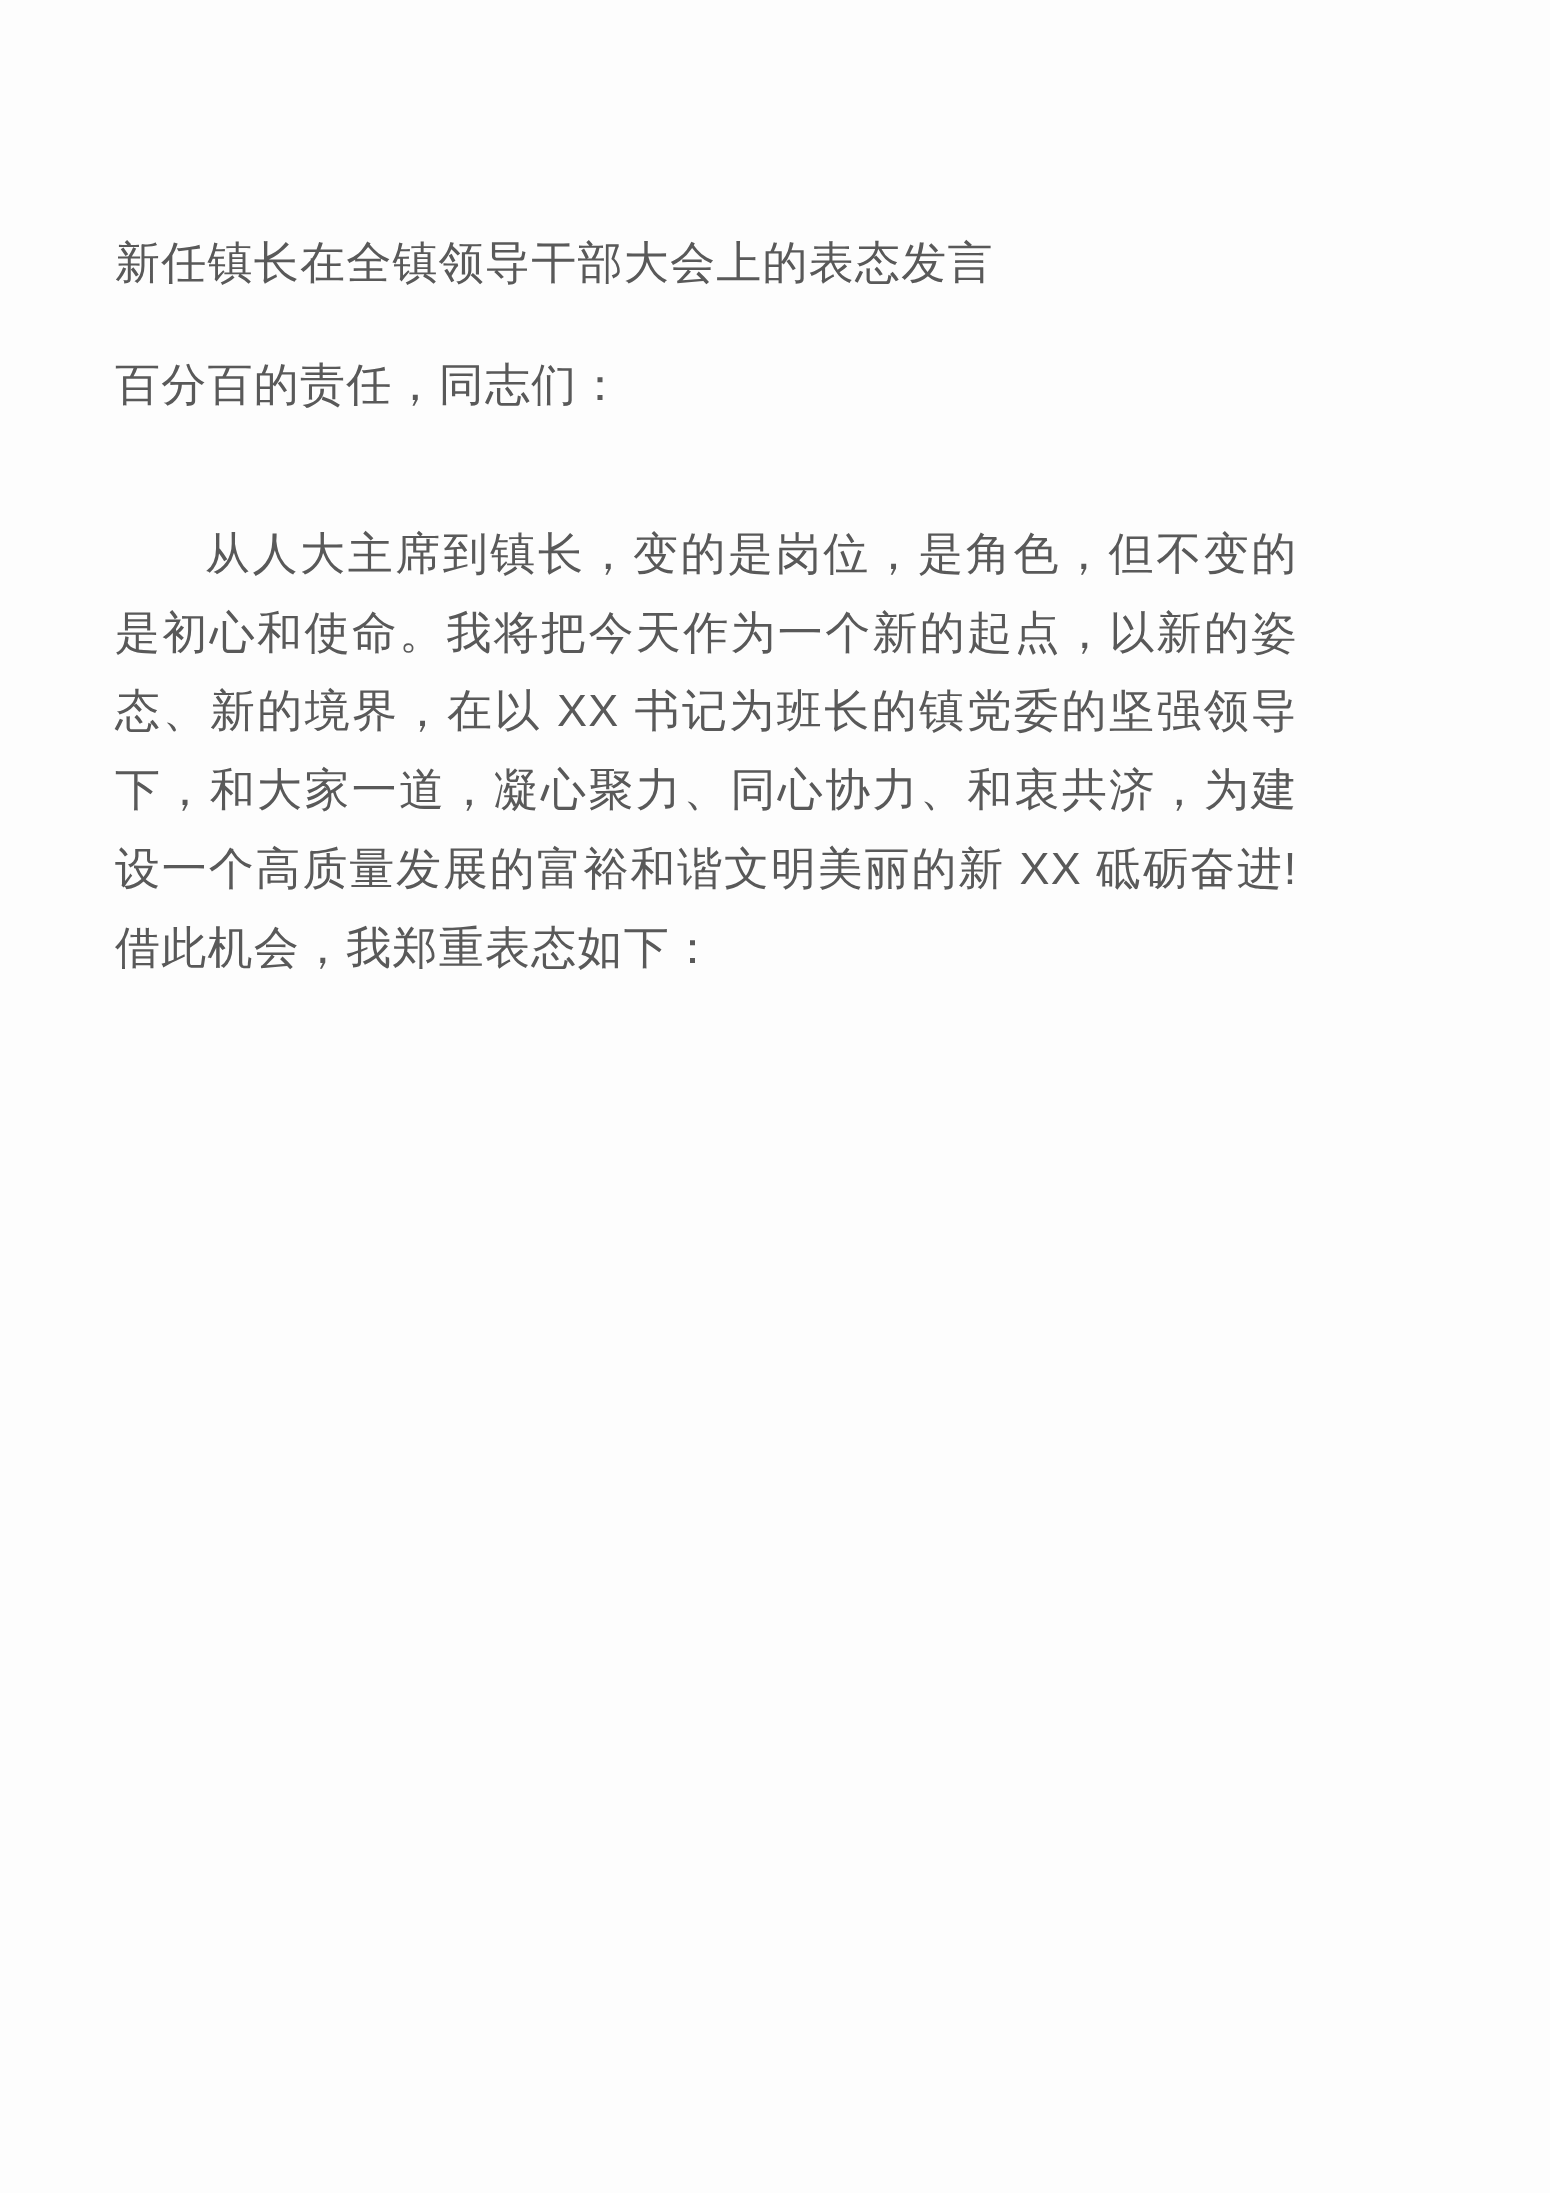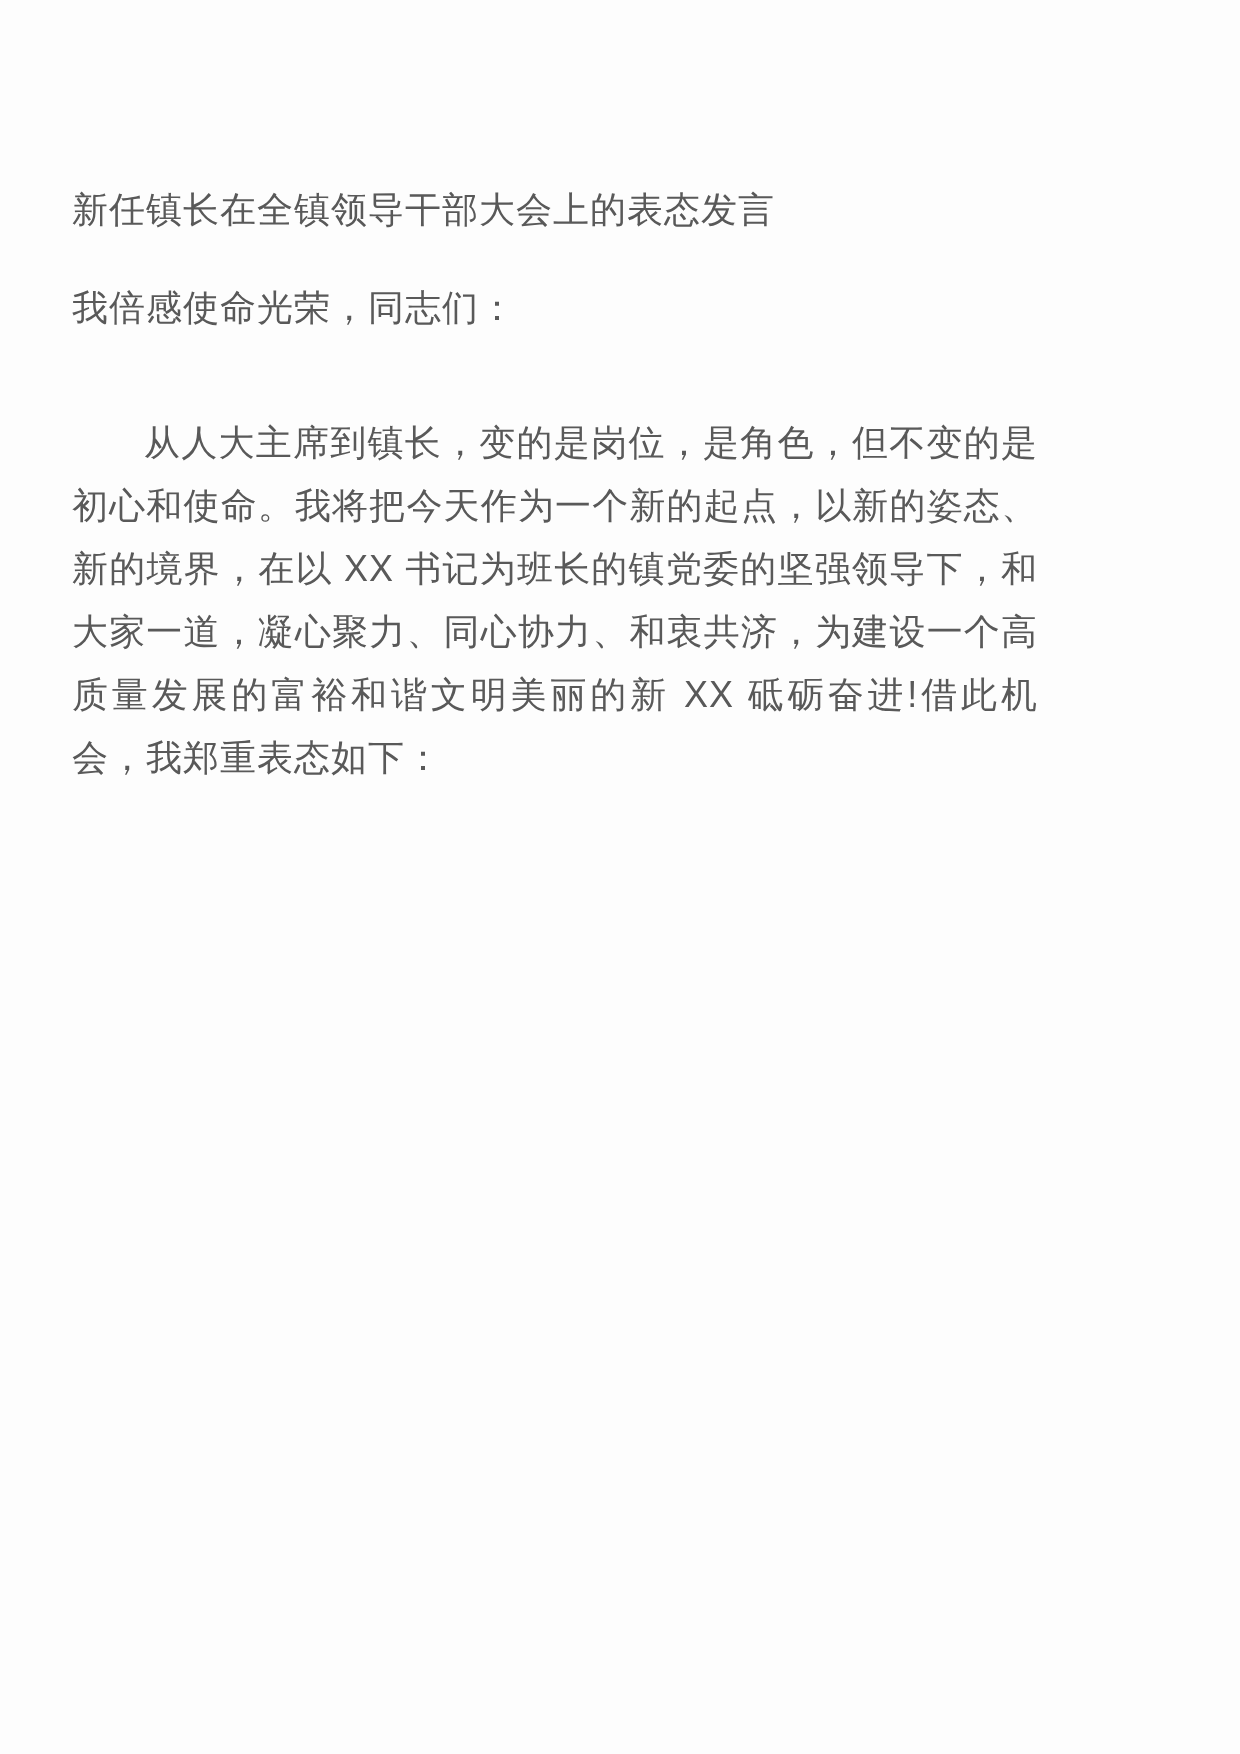--- a/index.html
+++ b/index.html
@@ -10,21 +10,21 @@
     width: 1240px;
     height: 1754px;
     background: #fdfdfd;
     font-family: "Liberation Sans", "DejaVu Sans", sans-serif;
     color: #595959;
   }
   .page {
     box-sizing: border-box;
     width: 1240px;
     height: 1754px;
-    padding: 178px 202px 0 72px;
+    padding: 178px 202px 0 92px;
     overflow: hidden;
     background: #fdfdfd;
   }
   .doc-title {
     font-size: 36px;
     font-weight: 400;
     line-height: 63px;
     margin: 0 0 35px 0;
     letter-spacing: 1px;
   }
@@ -41,15 +41,15 @@
     text-indent: 2em;
     text-align: justify;
     letter-spacing: 1px;
   }
 </style>
 </head>
 <body>
 
 <div class="page">
   <h1 class="doc-title">新任镇长在全镇领导干部大会上的表态发言</h1>
-  <p class="salutation">我倍感使命光荣，同志们：</p>
+  <p class="salutation">百分百的责任，同志们：</p>
   <p class="para">从人大主席到镇长，变的是岗位，是角色，但不变的是初心和使命。我将把今天作为一个新的起点，以新的姿态、新的境界，在以 XX 书记为班长的镇党委的坚强领导下，和大家一道，凝心聚力、同心协力、和衷共济，为建设一个高质量发展的富裕和谐文明美丽的新 XX 砥砺奋进!借此机会，我郑重表态如下：</p>
 </div>
 
 </body></html>

